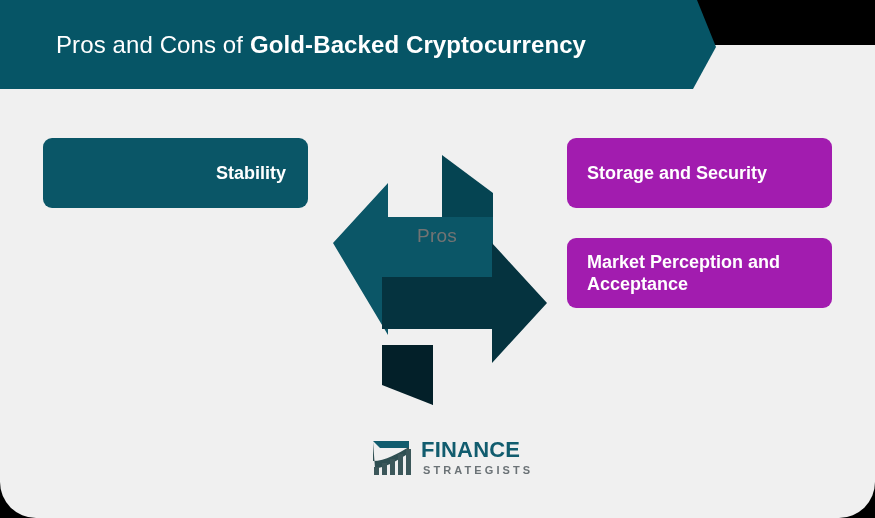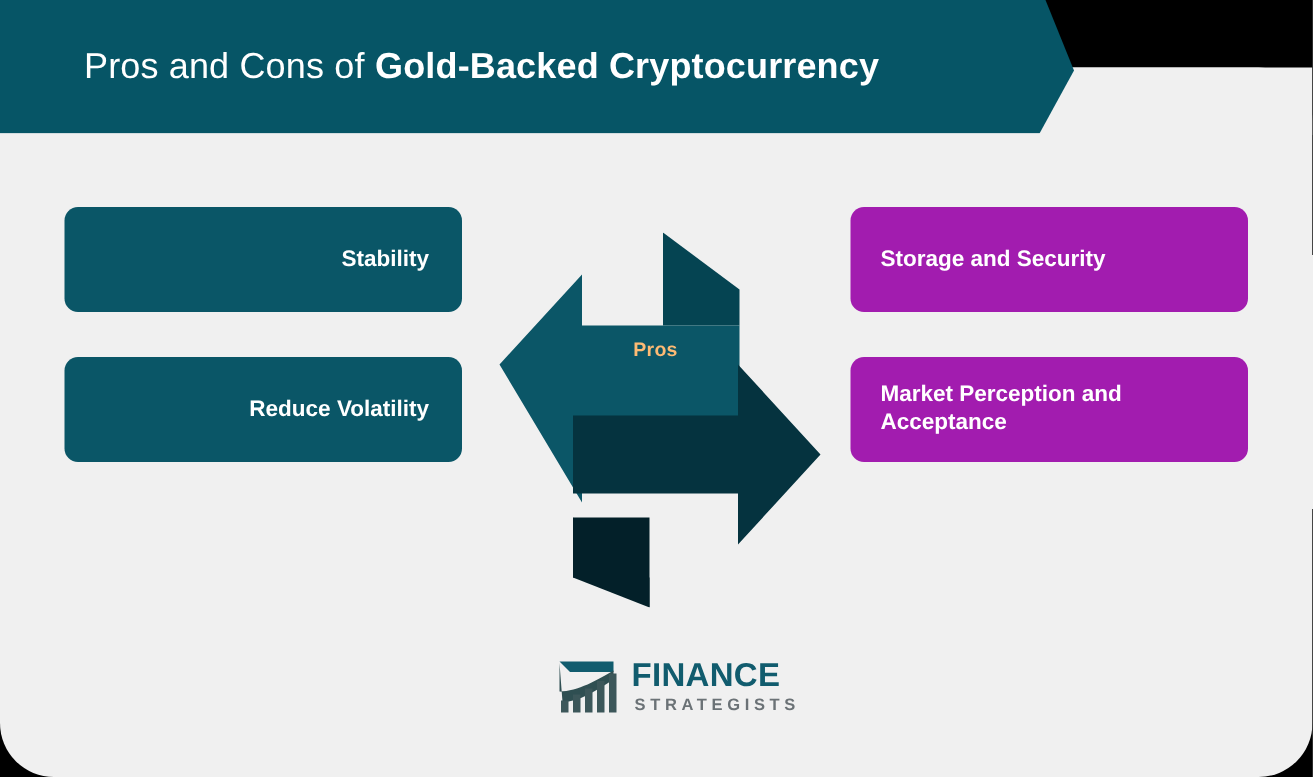--- a/index.html
+++ b/index.html
@@ -82,21 +82,21 @@
   .col-cons  { left: 567px; }
 
   .pill {
     box-sizing: border-box;
     width: 265px;
     height: 70px;
     border-radius: 9px;
     display: flex;
     align-items: center;
     color: #ffffff;
-    font-size: 15px;
+    font-size: 18px;
     font-weight: 700;
     line-height: 1.25;
   }
   .pill-pros {
     background: #0a5667;
     justify-content: flex-end;
     text-align: right;
     padding: 0 22px 0 18px;
   }
   .pill-cons {
@@ -118,23 +118,23 @@
   .arrow-shape {
     position: absolute;
     left: 0;
     top: 0;
     width: 220px;
     height: 250px;
   }
 
   .arrow-label {
     position: absolute;
-    color: #fdba74;
-    font-size: 13px;
-    font-weight: 700;
+    color: #737373;
+    font-size: 19px;
+    font-weight: 400;
     letter-spacing: 0.2px;
   }
   .arrow-label-pros {
     left: 52px;
     top: 70px;
     width: 110px;
     text-align: center;
   }
   .arrow-label-cons {
     left: 68px;
@@ -183,23 +183,20 @@
 
   <div class="header-banner"></div>
   <div class="header-title">
     <span class="thin">Pros and Cons of</span>
     <span class="bold">Gold-Backed Cryptocurrency</span>
   </div>
 
   <div class="col col-pros">
     <div class="pill pill-pros">
       <span>Stability</span>
-    </div>
-    <div class="pill pill-pros">
-      <span>Reduce Volatility</span>
     </div>
   </div>
 
   <div class="col col-cons">
     <div class="pill pill-cons">
       <span>Storage and Security</span>
     </div>
     <div class="pill pill-cons">
       <span>Market Perception and Acceptance</span>
     </div>

